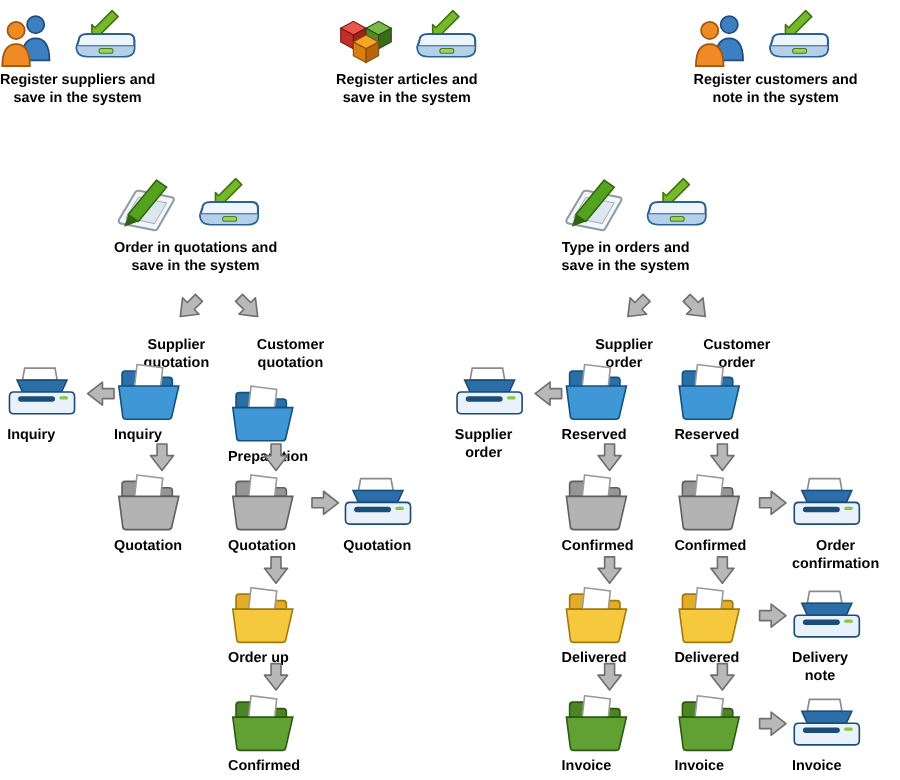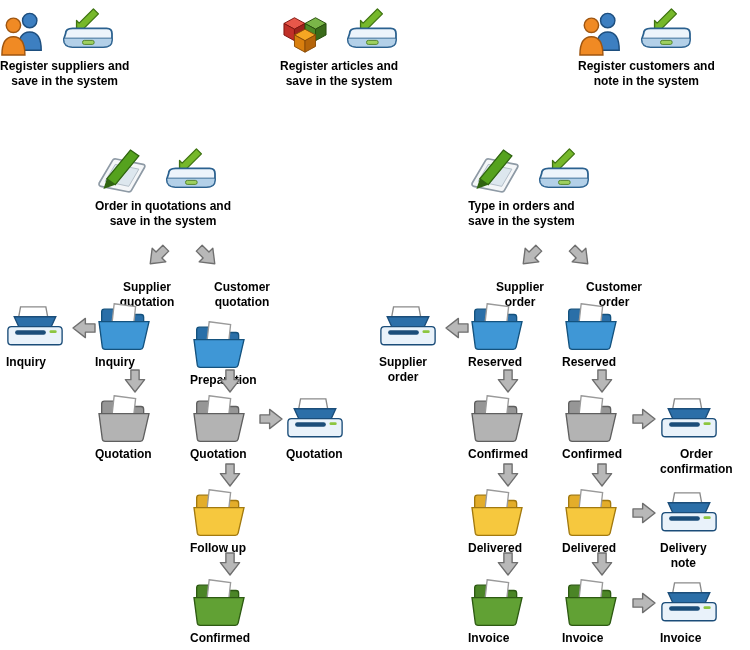--- a/index.html
+++ b/index.html
@@ -351,21 +351,21 @@
       <use href="#sym-arrow"></use>
     </svg>
   </div>
 
 <div class="node" style="left:190px;top:488px;width:80px">
   <div class="icon-wrap">
     <svg class="ic f-yellow" width="58" height="50" viewBox="0 0 64 56">
         <use href="#sym-folder"></use>
       </svg>
   </div>
-  <div class="label">Follow up</div>
+  <div class="label">Order up</div>
 </div>
 
 <div class="node" style="left:468px;top:488px;width:80px">
   <div class="icon-wrap">
     <svg class="ic f-yellow" width="58" height="50" viewBox="0 0 64 56">
         <use href="#sym-folder"></use>
       </svg>
   </div>
   <div class="label">Delivered</div>
 </div>

